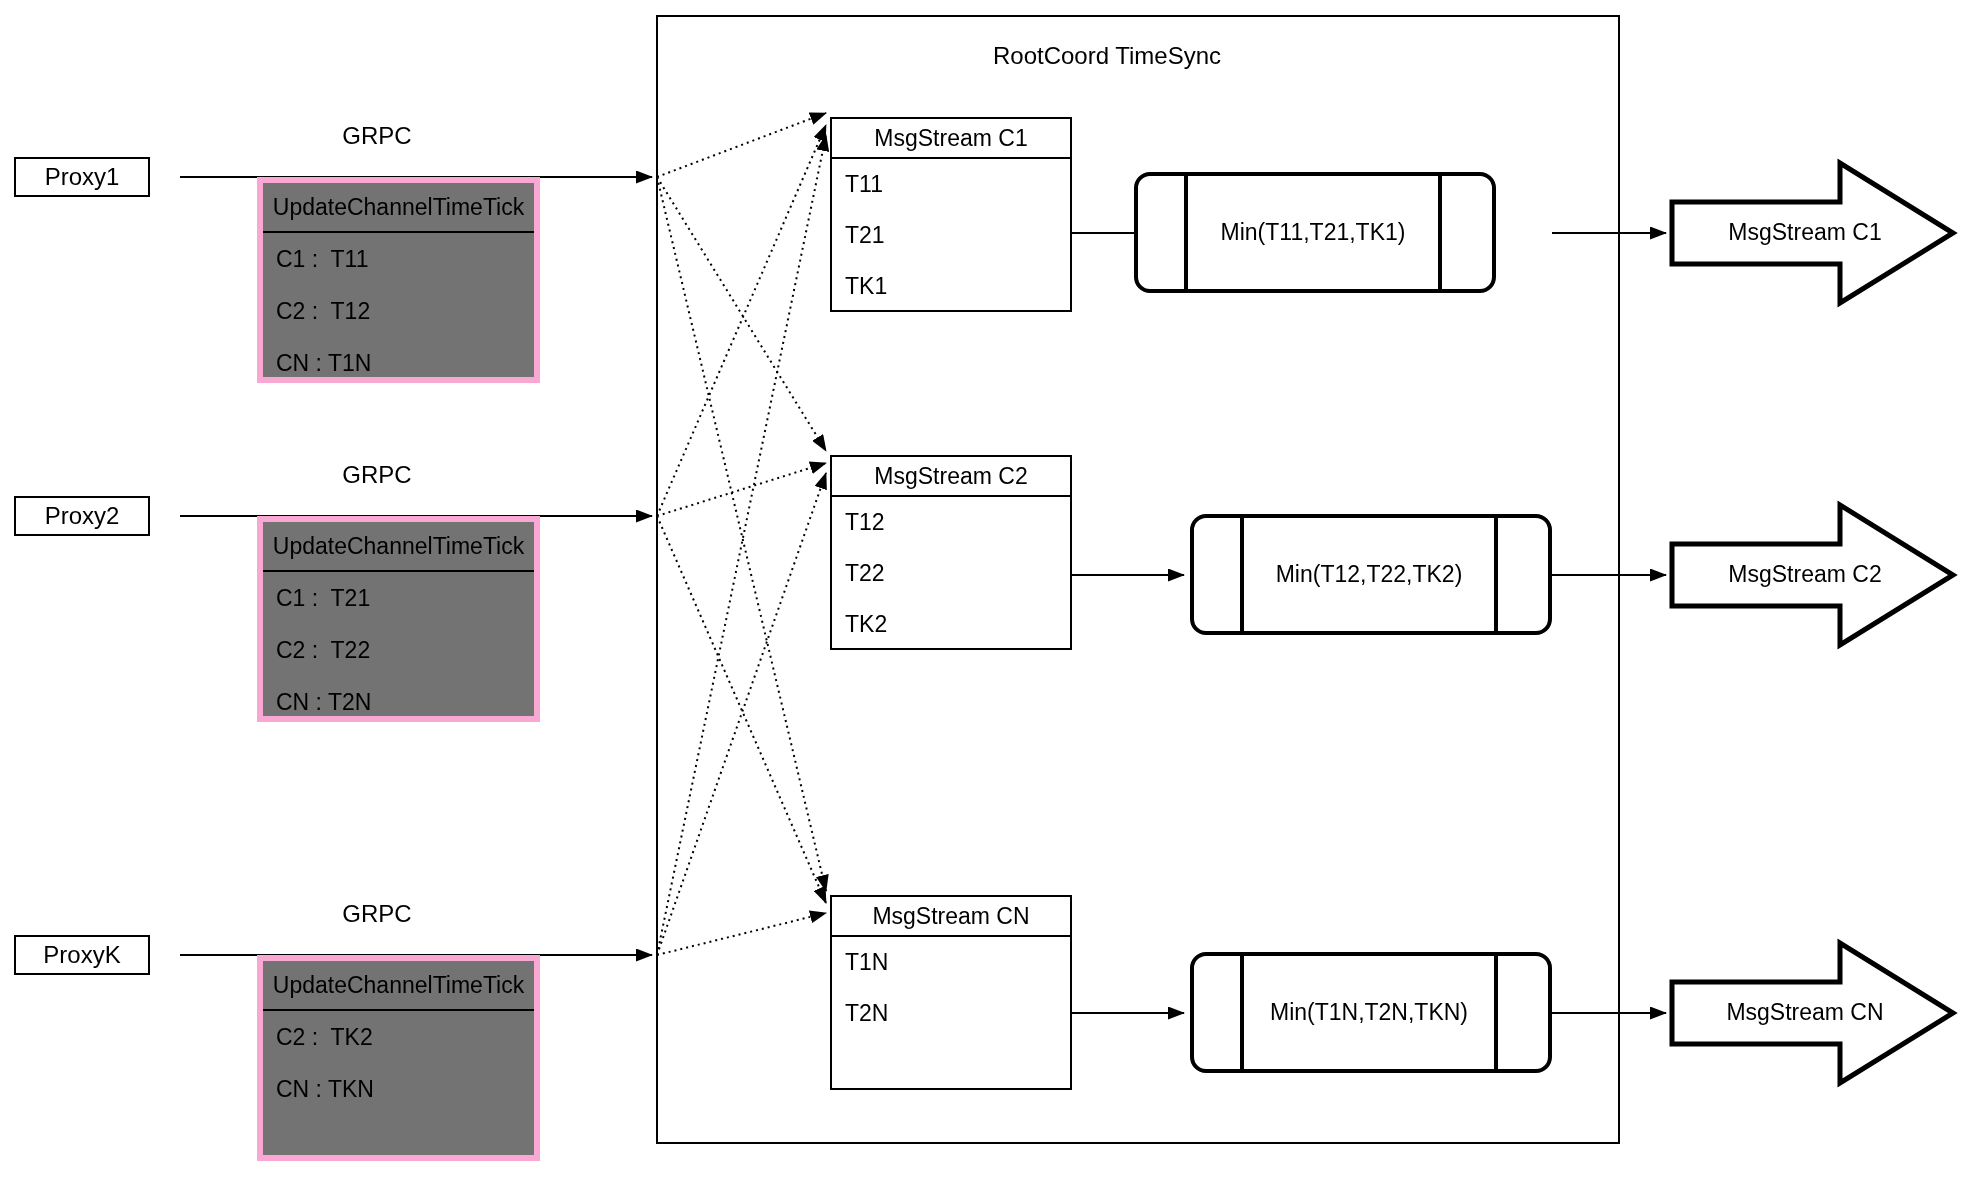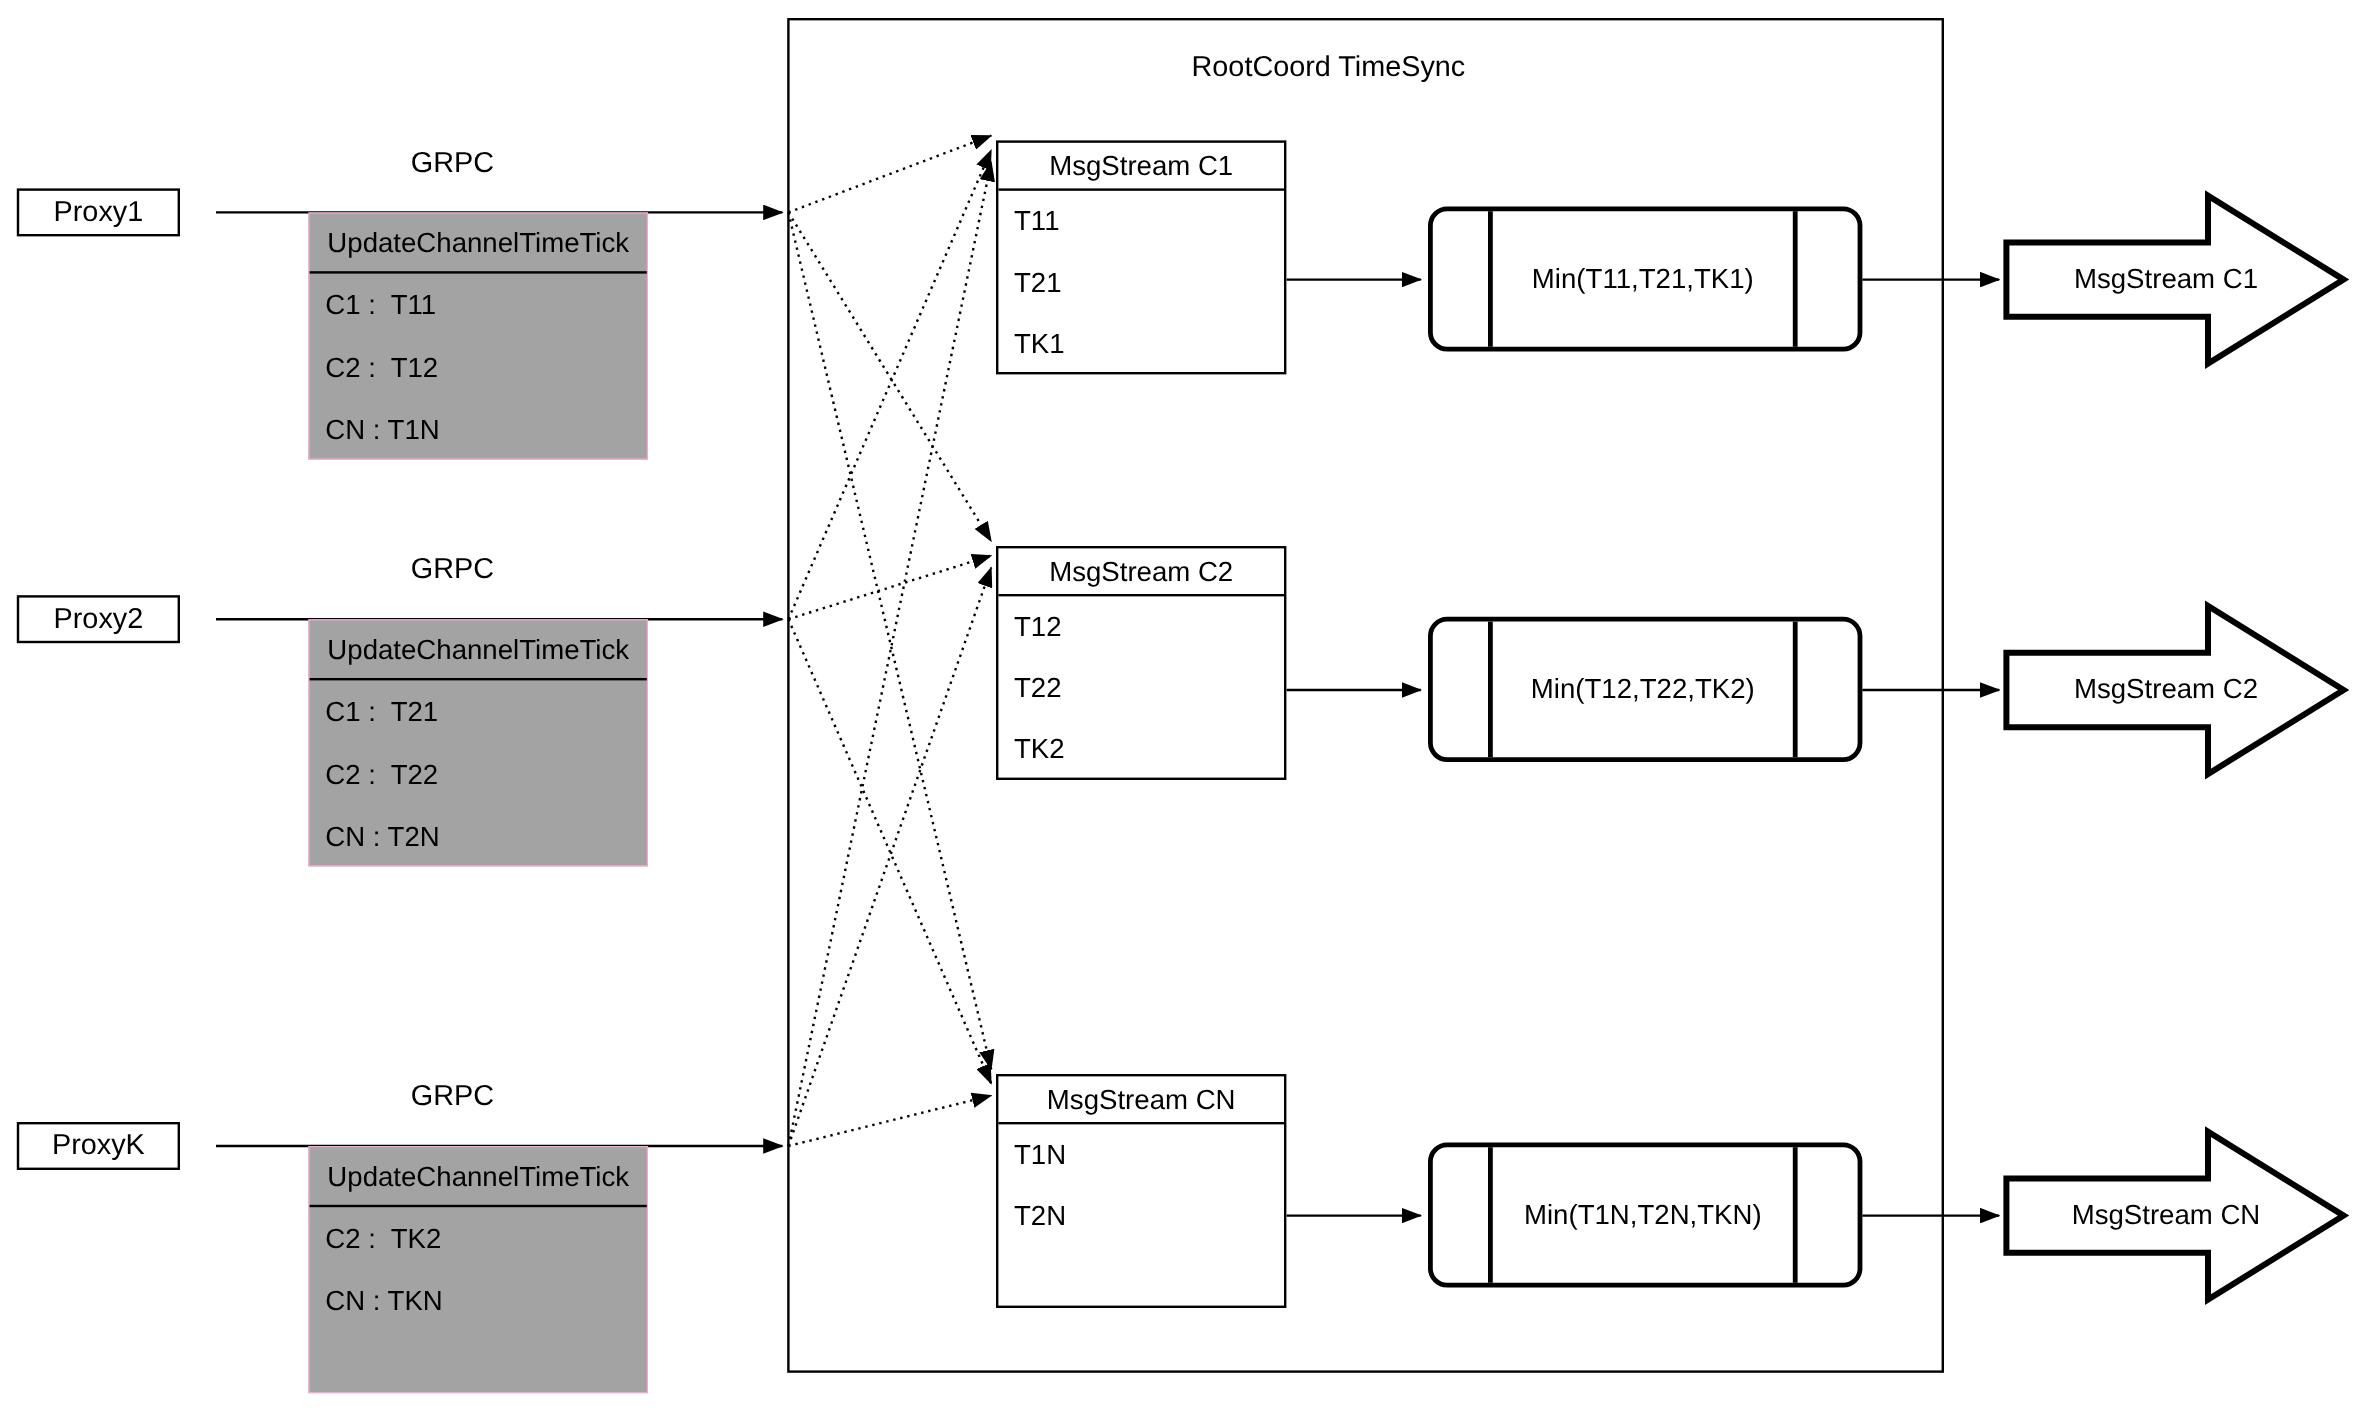--- a/index.html
+++ b/index.html
@@ -9,21 +9,21 @@
   }
   .abs{position:absolute;box-sizing:border-box;}
   #lines{position:absolute;left:0;top:0;width:1969px;height:1183px;}
   .outer-box{border:2px solid #000;background:transparent;}
   .proxy-box{
     border:2px solid #000;background:#fff;width:136px;height:40px;
     text-align:center;line-height:36px;font-size:24px;
   }
   .grpc-label{width:200px;text-align:center;font-size:24px;}
   .title-label{width:300px;text-align:center;font-size:24px;}
-  .utable{border:1px solid #f9a8d4;background:#a3a3a3;width:283px;height:206px;}
+  .utable{border:6px solid #f9a8d4;background:#737373;width:283px;height:206px;}
   .utable .thead{
     height:48px;line-height:48px;border-bottom:2px solid #000;
     text-align:center;font-size:23px;white-space:pre;
   }
   .utable .trow{height:52px;line-height:52px;padding-left:13px;font-size:23px;white-space:pre;}
   .mtable{border:2px solid #000;background:#fff;width:242px;height:195px;}
   .mtable .thead{
     height:38px;line-height:38px;border-bottom:2px solid #000;
     text-align:center;font-size:23px;white-space:pre;
   }
@@ -98,21 +98,21 @@
     <div class="trow">CN : T1N</div>
   </div>
 
   <div class="abs mtable" style="left:830px;top:117px;">
     <div class="thead">MsgStream C1</div>
     <div class="trow">T11</div>
     <div class="trow">T21</div>
     <div class="trow">TK1</div>
   </div>
 
-  <div class="abs min-box" style="left:1190px;top:172px;text-decoration:underline;">
+  <div class="abs min-box" style="left:1134px;top:172px;text-decoration:underline;">
     <div class="vline l"></div>
     <div class="vline r"></div>
     <div class="min-text">Min(T11,T21,TK1)</div>
   </div>
 
   <div class="abs out-label" style="left:1700px;top:219px;">MsgStream C1</div>
 
   <div class="abs grpc-label" style="left:277px;top:461px;">GRPC</div>
   <div class="abs proxy-box" style="left:14px;top:496px;">Proxy2</div>
 

